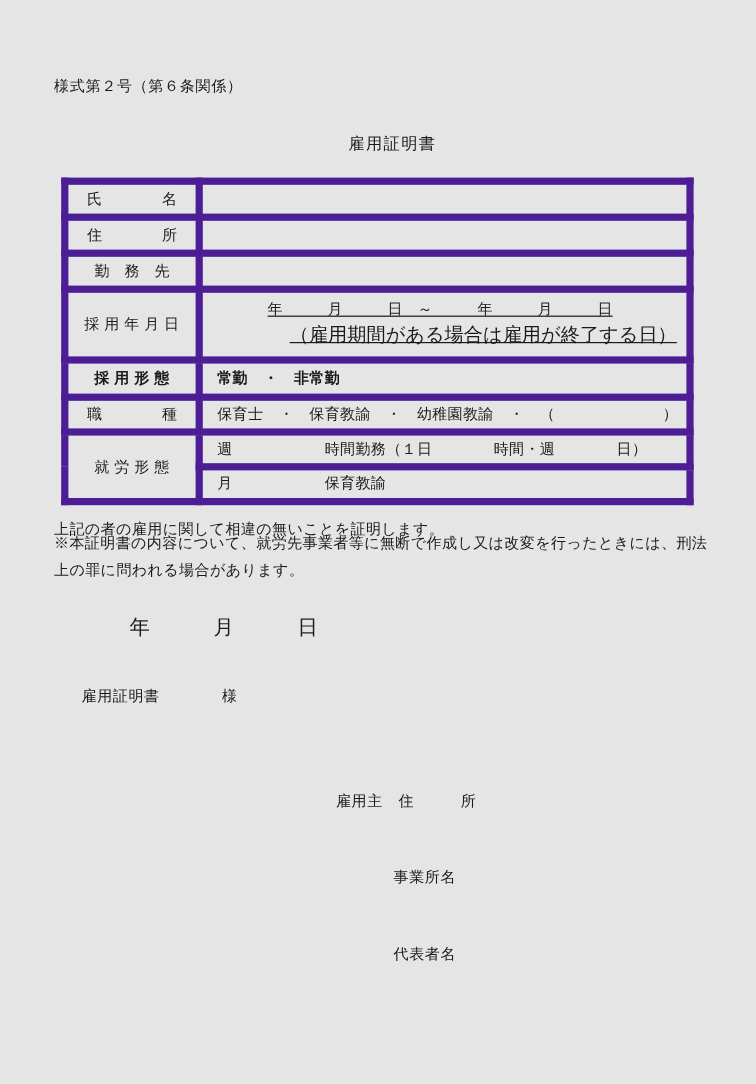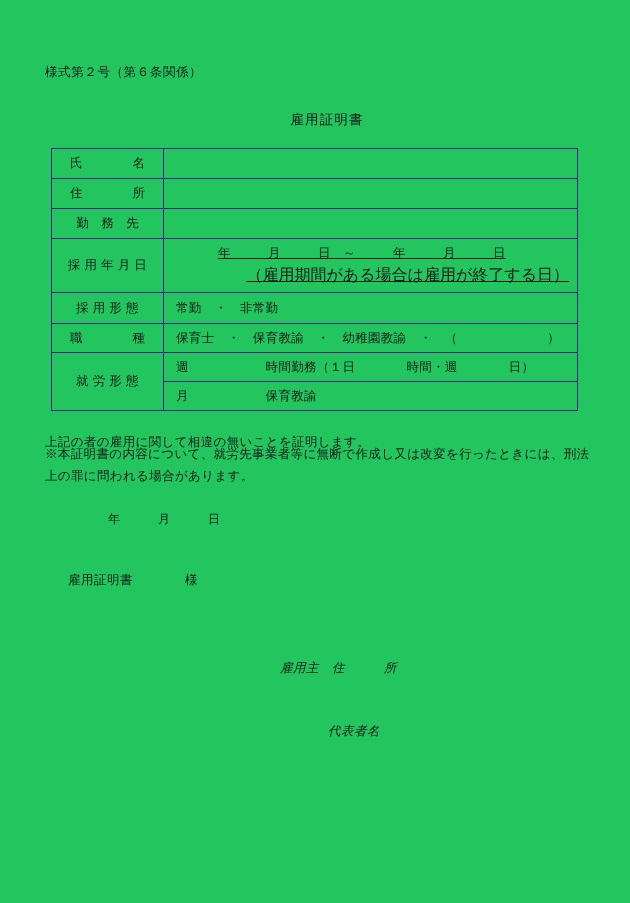--- a/index.html
+++ b/index.html
@@ -8,21 +8,21 @@
     background: #ffffff;
   }
   body {
     font-family: "Liberation Serif", "DejaVu Serif", serif;
     color: #1a1a1a;
   }
   .page {
     position: relative;
     width: 630px;
     height: 903px;
-    background: #22c55e;
+    background: #e5e5e5;
     overflow: hidden;
   }
 
   
   .form-code {
     position: absolute;
     left: 45px;
     top: 64px;
     font-size: 12.5px;
     letter-spacing: 0.6px;
@@ -44,21 +44,21 @@
   .cert-table {
     position: absolute;
     left: 51px;
     top: 148px;
     width: 527px;
     border-collapse: collapse;
     table-layout: fixed;
     font-size: 12.5px;
   }
   .cert-table td {
-    border: 1px solid #4c1d95;
+    border: 6px solid #4c1d95;
     padding: 0;
     vertical-align: middle;
   }
   .lbl-col {
     width: 112px;
   }
   .lbl {
     display: block;
     text-align: center;
     letter-spacing: 0.5px;
@@ -70,21 +70,21 @@
     display: block;
     padding-left: 12px;
     white-space: pre;
     font-size: 12.5px;
     letter-spacing: 0.3px;
   }
   .r-name   { height: 30px; }
   .r-addr   { height: 30px; }
   .r-work   { height: 30px; }
   .r-hire   { height: 52px; }
-  .r-type   { height: 31px; }
+  .r-type   { height: 31px; font-weight: bold; }
   .r-job    { height: 29px; }
   .r-sub    { height: 29px; }
 
   .hire-block {
     padding: 5px 0 4px 12px;
     line-height: 1.55;
     text-decoration: underline;
   }
   .hire-line1 {
     display: block;
@@ -102,29 +102,30 @@
   .spread-name  { letter-spacing: 0; }
 
   
   .stmt {
     position: absolute;
     left: 45px;
     width: 545px;
     font-size: 12.5px;
     line-height: 1.75;
     letter-spacing: 0.35px;
+    font-family: Liberation Mono, monospace;
   }
   .stmt-1 { top: 432px; }
   .stmt-2 { top: 444px; }
 
   .date-line {
     position: absolute;
     left: 108px;
     top: 511px;
-    font-size: 12px;
+    font-size: 17px;
     white-space: pre;
     letter-spacing: 0.5px;
   }
   .addressee {
     position: absolute;
     left: 68px;
     top: 572px;
     font-size: 12.5px;
     white-space: pre;
     letter-spacing: 0.5px;
@@ -132,21 +133,21 @@
 
   .employer {
     position: absolute;
     left: 280px;
     top: 615px;
     font-size: 12.5px;
     line-height: 1.7;
     white-space: pre;
     letter-spacing: 0.5px;
   }
-  .emp-line { display: block; white-space: pre; font-style: italic; }
+  .emp-line { display: block; white-space: pre; }
   .emp-indent { padding-left: 48px; }
 </style>
 </head>
 <body>
 
 <div class="page">
 
   <div class="form-code">様式第２号（第６条関係）</div>
 
   <div class="doc-title">雇用証明書</div>
@@ -233,16 +234,17 @@
   <div class="stmt stmt-1">上記の者の雇用に関して相違の無いことを証明します。</div>
 
   <div class="stmt stmt-2">※本証明書の内容について、就労先事業者等に無断で作成し又は改変を行ったときには、刑法上の罪に問われる場合があります。</div>
 
   <div class="date-line">年　　　月　　　日</div>
 
   <div class="addressee">雇用証明書　　　　様</div>
 
   <div class="employer">
     <span class="emp-line">雇用主　住　　　所</span>
+    <span class="emp-line emp-indent">事業所名</span>
     <span class="emp-line emp-indent">代表者名</span>
   </div>
 
 </div>
 
 </body></html>

